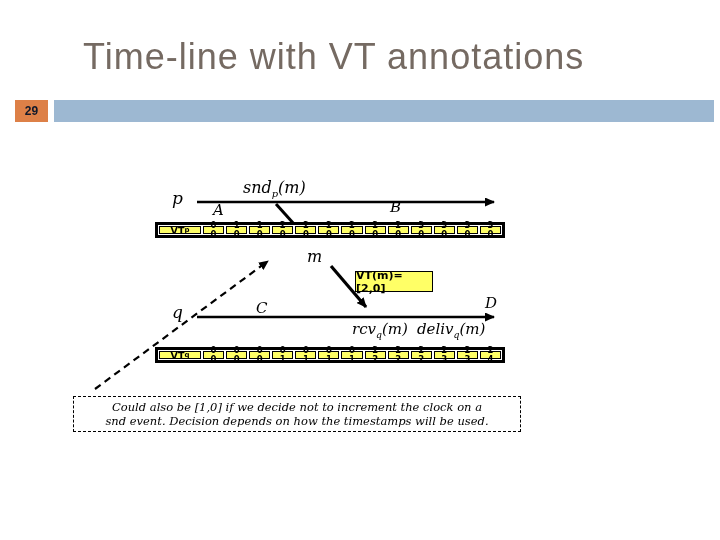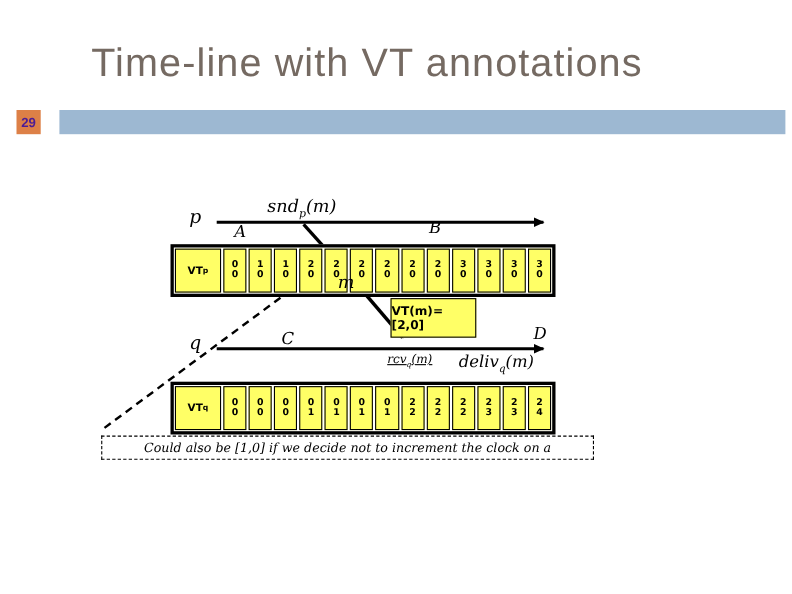--- a/index.html
+++ b/index.html
@@ -8,46 +8,46 @@
     --cell-yellow:#FFFF66;
     --title-gray:#756A62;
     --footer-gray:#8A847B;
   }
   *{margin:0;padding:0;box-sizing:border-box;}
   body{width:720px;height:540px;background:#fff;position:relative;overflow:hidden;
        font-family:"Liberation Sans",sans-serif;}
   .slide{position:absolute;inset:0;background:#fff;}
   .title{position:absolute;left:56px;top:36px;font-size:36px;font-weight:400;
          letter-spacing:1px;color:var(--title-gray);white-space:nowrap;margin-left:27px;}
-  .slide-num{position:absolute;left:15px;top:100px;width:22px;height:22px;
-         background:var(--accent-orange);color:#4c1d95;font-size:12px;font-weight:bold;
+  .slide-num{position:absolute;left:15px;top:100px;width:33px;height:22px;
+         background:var(--accent-orange);color:#0f172a;font-size:12px;font-weight:bold;
          display:flex;align-items:center;justify-content:center;}
   .header-bar{position:absolute;left:54px;top:100px;width:660px;height:22px;
          background:var(--accent-blue);}
   .overlay{position:absolute;left:0;top:0;pointer-events:none;}
   .hand{position:absolute;font-family:"DejaVu Serif",serif;font-style:italic;
         color:#000;white-space:nowrap;}
   .hand sub{font-size:0.62em;}
-  .vt-row{position:absolute;left:155px;width:350px;height:48px;border:3px solid #000;
+  .vt-row{position:absolute;left:155px;width:350px;height:16px;border:3px solid #000;
         background:#fff;display:flex;gap:2px;padding:1px;text-align:right;}
   .vt-label-cell{width:42px;flex:0 0 42px;background:var(--cell-yellow);
         border:1.5px solid #000;display:flex;align-items:center;justify-content:center;
         font-size:9.5px;font-weight:bold;font-family:"DejaVu Sans",sans-serif;}
   .vt-label-cell sub{font-size:7px;}
   .vt-cell{flex:1 1 0;background:var(--cell-yellow);border:1.5px solid #000;
         display:flex;flex-direction:column;align-items:center;justify-content:center;
         font-size:8.5px;font-weight:600;line-height:9.5px;
         font-family:"DejaVu Sans",sans-serif;color:#000;}
-  .vtm-box{position:absolute;left:355px;top:271px;width:78px;height:36px;
+  .vtm-box{position:absolute;left:355px;top:271px;width:78px;height:21px;
         background:var(--cell-yellow);border:1.5px solid #000;display:flex;
         align-items:center;justify-content:center;font-size:11px;font-weight:600;
         font-family:"DejaVu Sans",sans-serif;}
   .note-box{position:absolute;left:73px;top:396px;width:448px;border:1.5px dashed #000;
         padding:3px 6px;text-align:center;font-family:"DejaVu Serif",serif;
-        font-style:italic;font-size:11.5px;line-height:14px;color:#000;margin-left:19px;}
+        font-style:italic;font-size:11.5px;line-height:14px;color:#000;}
   .footer{position:absolute;left:0;top:499px;width:632px;text-align:center;
         font-size:14px;color:var(--footer-gray);}
 </style>
 </head>
 <body>
 
 <div class="slide">
 
   <div class="title">Time-line with VT annotations</div>
   <div class="slide-num">29</div>
@@ -117,21 +117,21 @@
           <div>0</div>
         </div></div>
   </div>
 
   <div class="hand" style="left:307px;top:247px;font-size:16px;">m</div>
   <div class="vtm-box">VT(m)=[2,0]</div>
 
   <div class="hand" style="left:172px;top:302px;font-size:17px;">q</div>
   <div class="hand" style="left:256px;top:299px;font-size:15px;">C</div>
   <div class="hand" style="left:485px;top:294px;font-size:15px;">D</div>
-  <div class="hand" style="left:352px;top:320px;font-size:11px;text-decoration:underline;"><span>rcv</span><sub>q</sub><span>(m)</span></div>
+  <div class="hand" style="left:352px;top:320px;font-size:15px;"><span>rcv</span><sub>q</sub><span>(m)</span></div>
   <div class="hand" style="left:417px;top:320px;font-size:15px;font-style:italic;"><span>deliv</span><sub>q</sub><span>(m)</span></div>
 
   <div class="vt-row" style="top:347px;">
     <div class="vt-label-cell">
         <span>VT</span>
         <sub>q</sub>
       </div>
     <div style="display:contents"><div class="vt-cell">
           <div>0</div>
           <div>0</div>
@@ -169,15 +169,16 @@
           <div>2</div>
           <div>3</div>
         </div><div class="vt-cell">
           <div>2</div>
           <div>4</div>
         </div></div>
   </div>
 
   <div class="note-box">
     <div>Could also be [1,0] if we decide not to increment the clock on a</div>
+    <div>snd event.  Decision depends on how the timestamps will be used.</div>
   </div>
 
 </div>
 
 </body></html>

